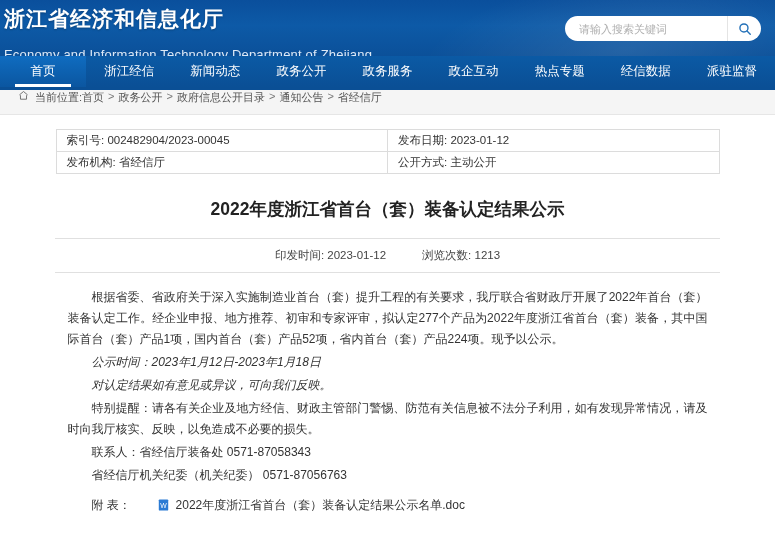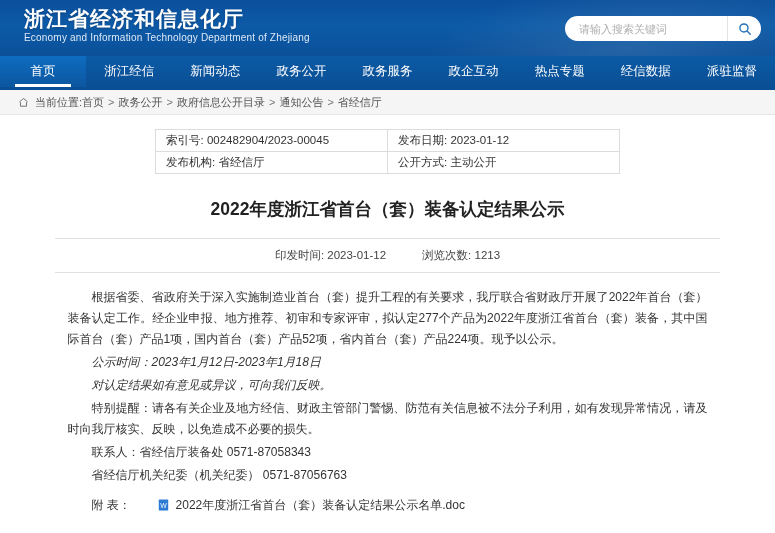--- a/index.html
+++ b/index.html
@@ -24,39 +24,39 @@
     content:"";
     position:absolute;
     right:-60px; top:-30px;
     width:420px; height:160px;
     background: radial-gradient(ellipse at center, rgba(255,255,255,0.10) 0%, rgba(255,255,255,0) 70%);
     transform: rotate(-8deg);
     pointer-events:none;
   }
   .brand {
     position: absolute;
-    left: 24px;
+    left: 4px;
     top: 6px;
   }
   .brand-cn {
     color: #ffffff;
     font-size: 21px;
     font-weight: bold;
     letter-spacing: 1px;
     line-height: 25px;
     white-space: nowrap;
     text-shadow: 0 1px 2px rgba(0,0,0,.25);
   }
   .brand-en {
     color: #dce9f7;
-    font-size: 10px;
+    font-size: 13px;
     line-height: 12px;
     letter-spacing: .2px;
     white-space: nowrap;
-    margin-top: 1px;
+    margin-top: 18px;
   }
   .search-box {
     position: absolute;
     right: 14px;
     top: 16px;
     width: 196px;
     height: 25px;
     background: #ffffff;
     border-radius: 13px;
     display: flex;
@@ -119,35 +119,35 @@
     height: 3px;
     background: #ffffff;
   }
 
   
   .crumb-bar {
     height: 25px;
     background: #f5f5f5;
     border-bottom: 1px solid #e6e6e6;
     display: flex;
-    align-items: center;
+    align-items: flex-start;
     padding: 0 0 0 18px;
     font-size: 11px;
     color: #555;
   }
   .home-icon { margin-right: 6px; display: inline-flex; }
   .crumb-bar a { color: #555; text-decoration: none; }
   .crumb-sep { margin: 0 4px; color: #777; }
 
   
   .content {
     padding: 14px 0 0 0;
   }
   .info-table {
-    width: 465px;
+    width: 664px;
     margin: 0 auto;
     border-collapse: collapse;
     font-size: 11.5px;
     color: #333;
     table-layout: fixed;
   }
   .info-table td {
     border: 1px solid #dcdcdc;
     height: 21px;
     padding: 2px 10px;

